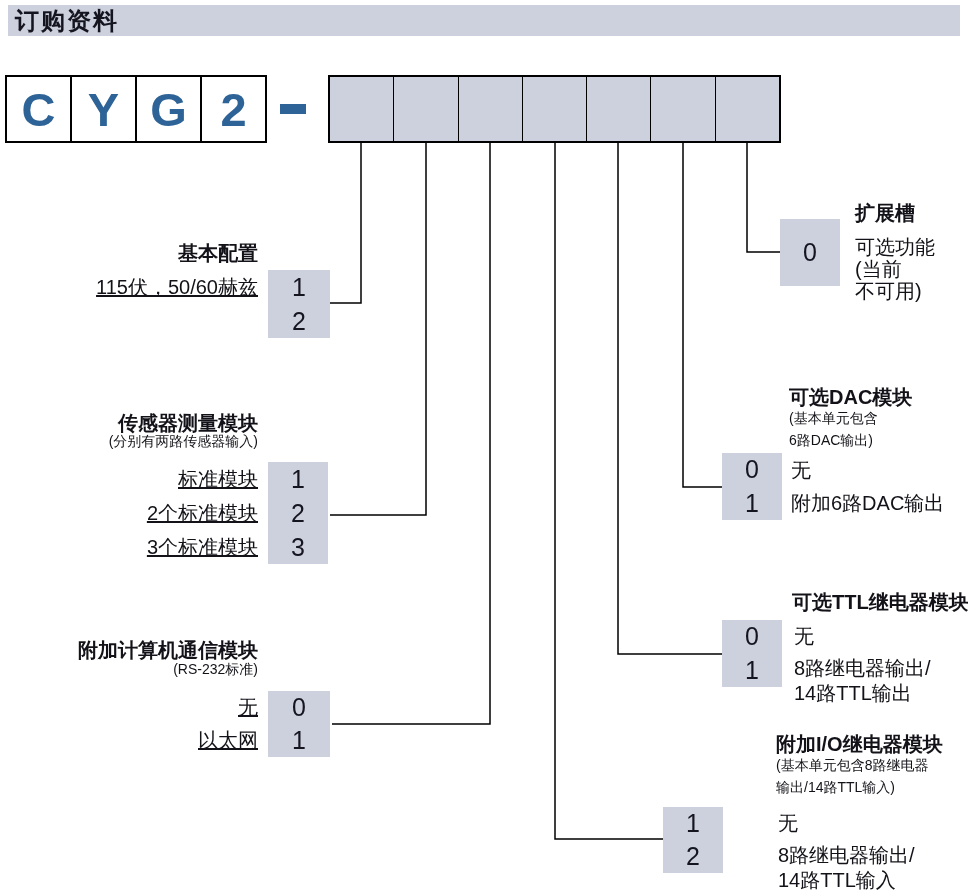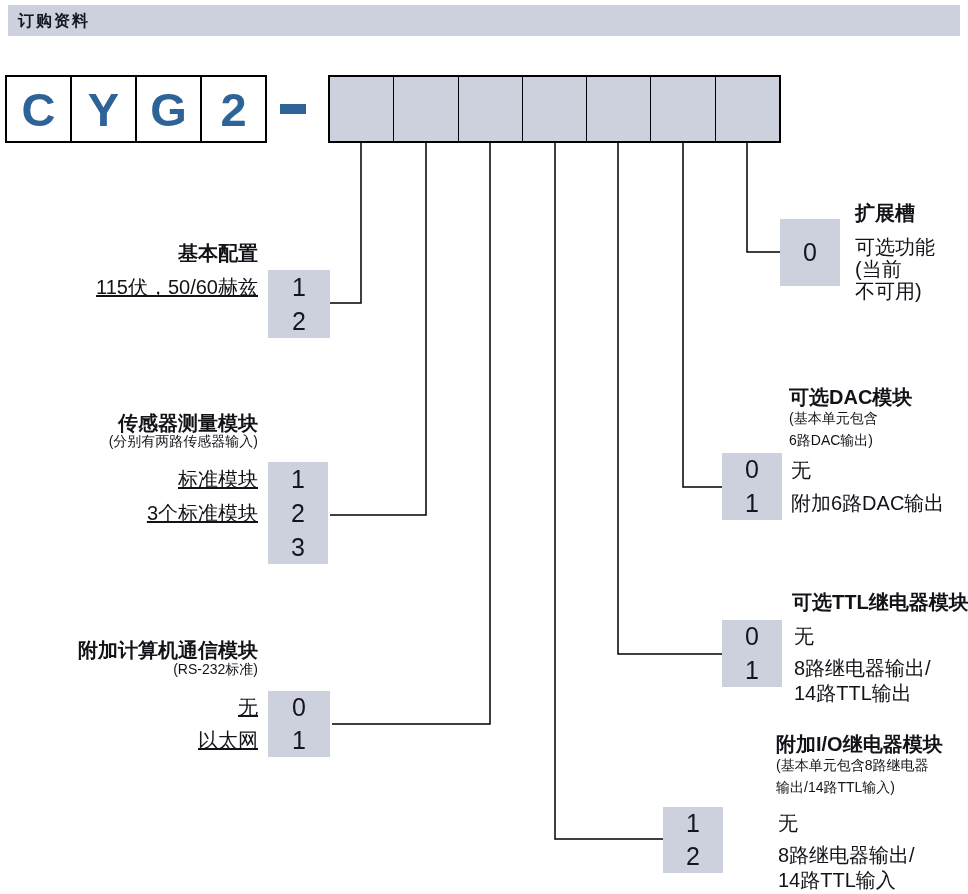--- a/index.html
+++ b/index.html
@@ -6,22 +6,22 @@
   body {
     width:968px; height:894px; position:relative; background:#ffffff;
     font-family:"Liberation Sans", sans-serif; color:#121218; overflow:hidden;
   }
   
   .titlebar {
     position:absolute; left:8px; top:5px; width:952px; height:31px;
     background:#cdd1de;
   }
   .titlebar .t {
-    display:block; line-height:32px;
-    font-weight:bold; font-size:16px; color:#15151f; letter-spacing:2px;margin-left:10px;
+    display:block; padding-left:7px; line-height:32px;
+    font-weight:bold; font-size:24px; color:#15151f; letter-spacing:2px;
   }
   
   .letters {
     position:absolute; left:5px; top:75px; height:68px; width:262px;
     display:flex; border:2px solid #000; background:#fff; box-sizing:border-box;
   }
   .letter {
     flex:1; display:flex; align-items:center; justify-content:center;
     font-size:47px; font-weight:bold; color:#2e6397;
     border-left:2px solid #000;
@@ -124,20 +124,21 @@
 </div>
 <div class="vbox" id="g1-box">
   <div class="val">1</div>
   <div class="val">2</div>
 </div>
 
 <div class="abs gtitle" id="g2-title">传感器测量模块</div>
 <div class="abs gsub" id="g2-sub">(分别有两路传感器输入)</div>
 <div class="abs rows-l r34" id="g2-rows">
   <div class="grow">标准模块</div>
+  <div class="grow">2个标准模块</div>
   <div class="grow">3个标准模块</div>
 </div>
 <div class="vbox" id="g2-box">
   <div class="val">1</div>
   <div class="val">2</div>
   <div class="val">3</div>
 </div>
 
 <div class="abs gtitle" id="g3-title">附加计算机通信模块</div>
 <div class="abs gsub" id="g3-sub">(RS-232标准)</div>

